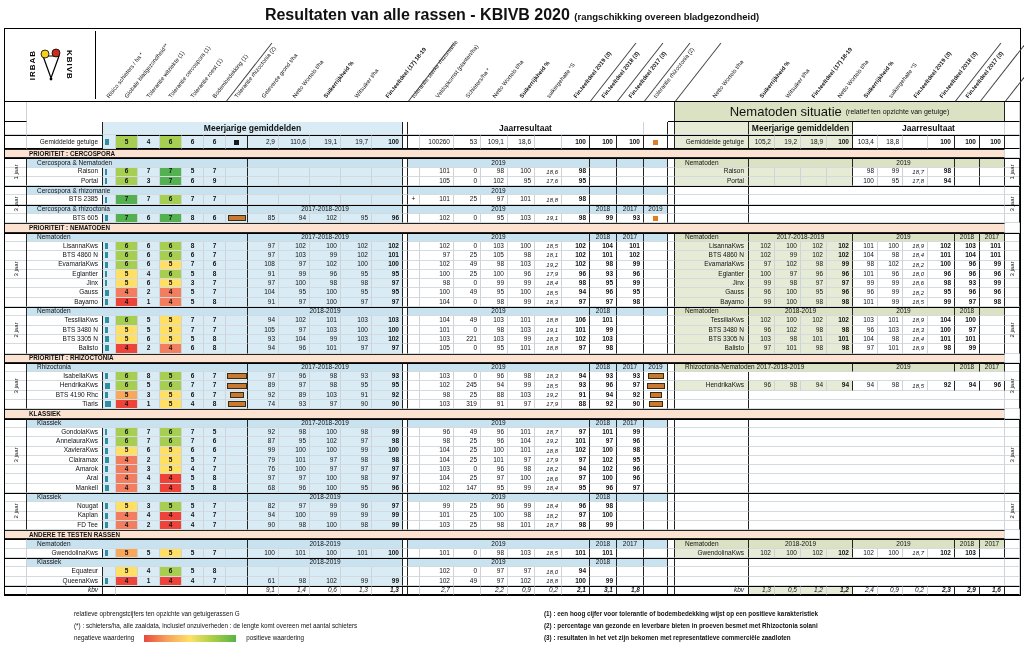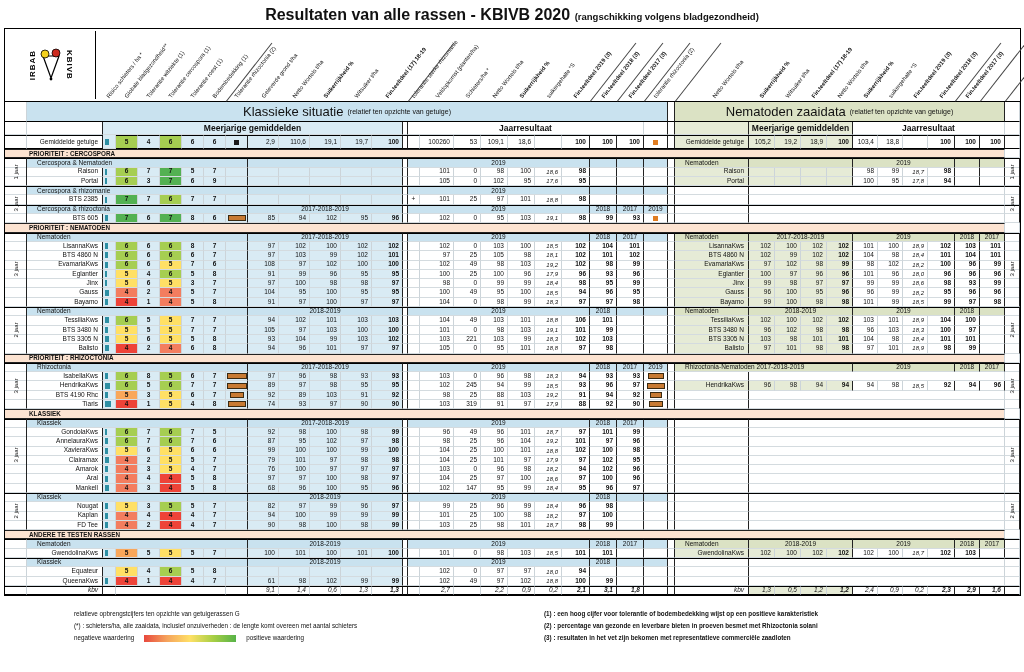--- a/index.html
+++ b/index.html
@@ -48,21 +48,21 @@
   .foot .fl{position:absolute;left:70px;top:6px;width:460px;line-height:1.9;}
   .foot .fr{position:absolute;left:540px;top:6px;width:470px;font-weight:bold;line-height:1.9;}
   .grad{display:inline-block;width:92px;height:7px;vertical-align:middle;margin:0 10px;background:linear-gradient(90deg,#e8483d,#f5a35c,#ffe066,#a8cf45,#57b348);}
 </style>
 </head>
 <body>
 
 <div class="page">
   <div class="titlebar">
     <span>Resultaten van alle rassen - KBIVB 2020</span>
-    <span class="sub">(rangschikking volgens bladgezondheid)</span>
+    <span class="sub">(rangschikking overeen bladgezondheid)</span>
   </div>
   <div class="frame">
     <div class="hdr" id="hdr">
       <div class="logo">
         <span class="lv">IRBAB</span>
         <svg width="24" height="34" viewBox="0 0 24 34">
           <polygon points="4,8 20,8 12,30" fill="#fff" stroke="#000" stroke-width="1.2"></polygon>
           <circle cx="6" cy="6" r="4" fill="#f4d11c" stroke="#000" stroke-width="0.8"></circle>
           <circle cx="17" cy="5" r="4" fill="#cc2a1e" stroke="#000" stroke-width="0.8"></circle>
           <circle cx="12" cy="31" r="1.4" fill="#000"></circle>
@@ -106,27 +106,23 @@
         <div class="hline" style="left: 585px;"></div>
         <div class="hline" style="left: 612px;"></div>
         <div class="hline" style="left: 639px;"></div>
         <div class="hline" style="left: 670px;"></div>
         <div class="hline" style="left: 950px;"></div>
         <div class="hline" style="left: 975px;"></div>
         <div class="hline" style="left: 1000px;"></div>
       </div>
     <div class="grid" id="grid" style="grid-template-columns: 22px 76px 13px 22px 22px 22px 22px 22px 22px 31px 31px 31px 31px 31px 5px 12px 34px 27px 27px 27px 27px 28px 27px 27px 24px 7px 74px 26px 26px 26px 26px 25px 25px 25px 27px 25px 25px 15px; grid-template-rows: 20px 13px 14px 9.3px 9.3px 9.3px 9.3px 9.3px 9.3px 9.3px 9.3px 9.3px 9.3px 9.3px 9.3px 9.3px 9.3px 9.3px 9.3px 9.3px 9.3px 9.3px 9.3px 9.3px 9.3px 9.3px 9.3px 9.3px 9.3px 9.3px 9.3px 9.3px 9.3px 9.3px 9.3px 9.3px 9.3px 9.3px 9.3px 9.3px 9.3px 9.3px 9.3px 9.3px 9.3px 9.3px 9.3px 9.3px 9.3px 9.3px 9.3px;">
         <div class="c bb" style="grid-area: 1 / 1 / auto / span 1;"></div>
-        <div class="c title-cell bband bk bb" style="grid-area: 1 / 2 / auto / span 24;">
-          <span>Klassieke situatie</span>
-          <span class="note">(relatief ten opzichte van getuige)</span>
-        </div>
         <div class="c bk bb" style="grid-area: 1 / 26 / auto / span 1;"></div>
         <div class="c title-cell sband bk bb" style="grid-area: 1 / 27 / auto / span 11;">
-          <span>Nematoden zaaidata</span>
+          <span>Nematoden situatie</span>
           <span class="note">(relatief ten opzichte van getuige)</span>
         </div>
         <div class="c bb" style="grid-area: 1 / 38 / auto / span 1;"></div>
         <div class="c " style="grid-area: 2 / 1 / auto / span 1;"></div>
         <div class="c bk" style="grid-area: 2 / 2 / auto / span 1;"></div>
         <div class="c grp blue bk" style="grid-area: 2 / 3 / auto / span 12;">Meerjarige gemiddelden</div>
         <div class="c bk" style="grid-area: 2 / 15 / auto / span 1;"></div>
         <div class="c grp" style="grid-area: 2 / 16 / auto / span 9;">Jaarresultaat</div>
         <div class="c bk" style="grid-area: 2 / 25 / auto / span 1;"></div>
         <div class="c bk" style="grid-area: 2 / 26 / auto / span 1;"></div>

